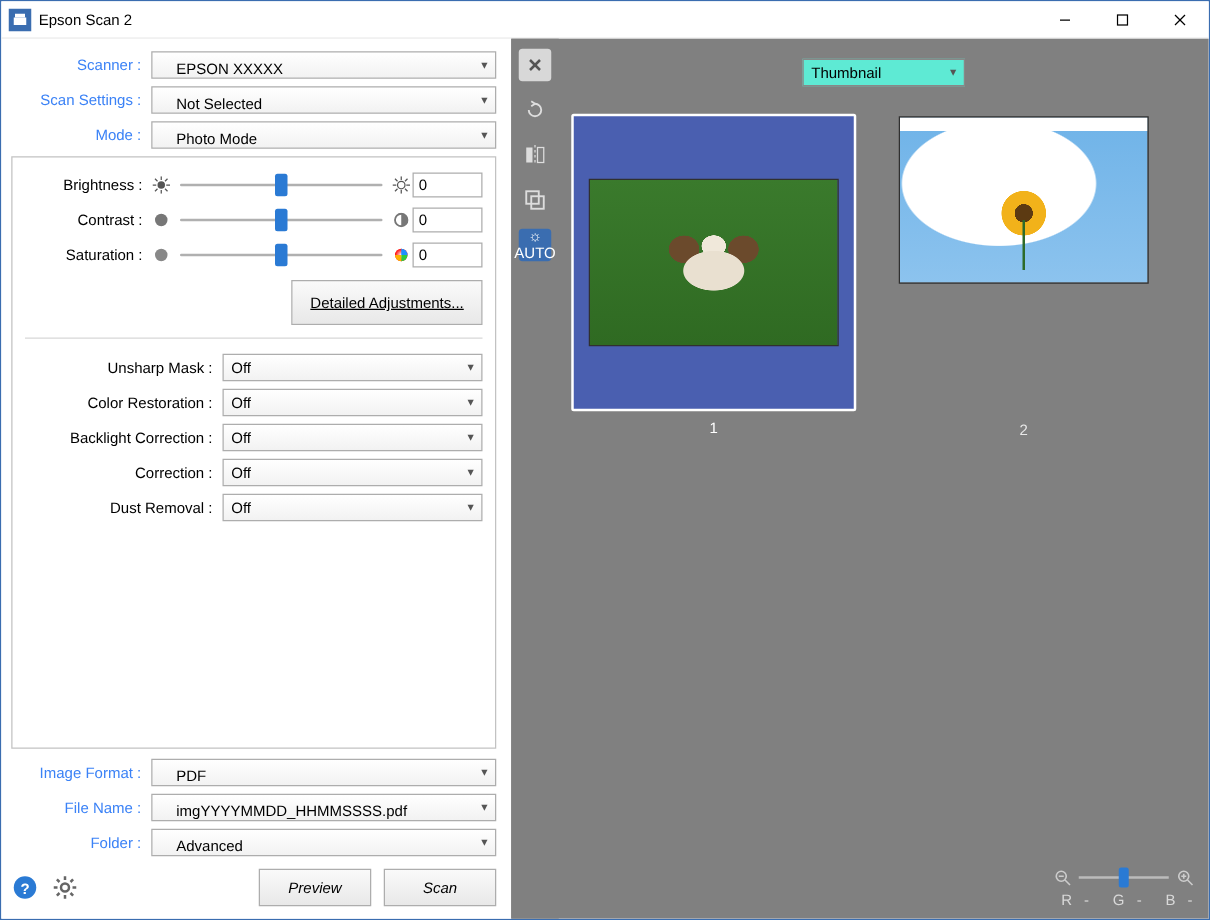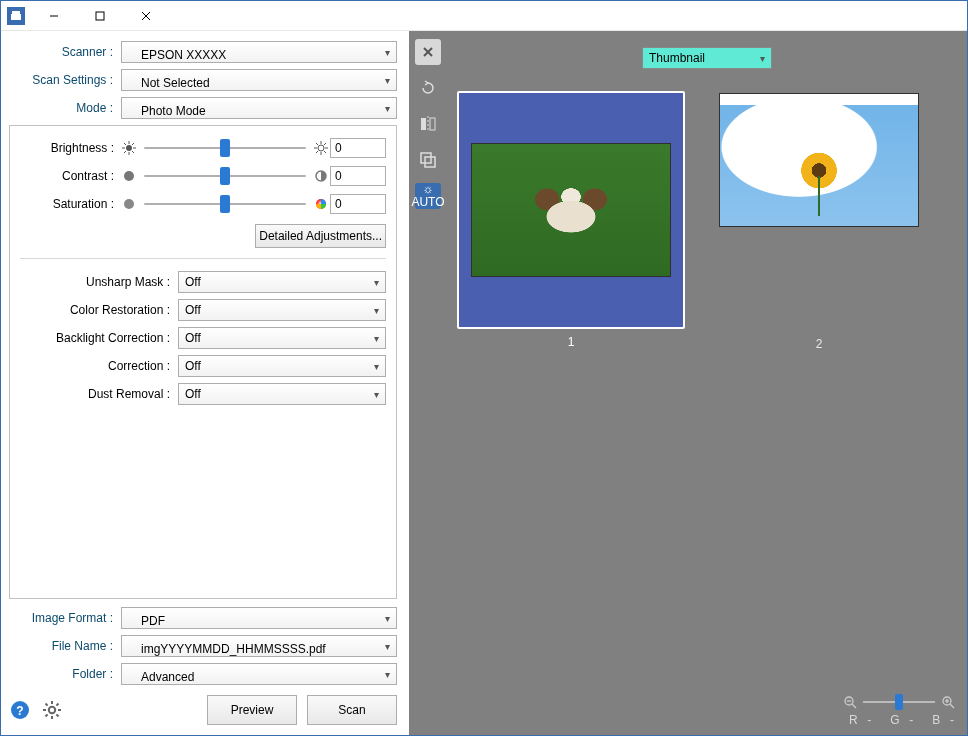--- a/index.html
+++ b/index.html
@@ -8,50 +8,50 @@
 .titlebar .app-icon { width: 18px; height: 18px; background: #3a6db0; display: flex; align-items: center; justify-content: center; margin-right: 6px; }
 .titlebar .app-icon svg { width: 12px; height: 12px; }
 .titlebar .title { flex: 1; font-size: 12px; }
 .titlebar .win-btn { width: 46px; height: 30px; display: flex; align-items: center; justify-content: center; color: #333; }
 
 .main { display: flex; height: calc(100% - 30px); }
 .left { width: 408px; padding: 10px 12px 10px 8px; display: flex; flex-direction: column; background: #fff; }
 .right { flex: 1; background: #808080; position: relative; display: flex; }
 
 .row { display: flex; align-items: center; margin-bottom: 6px; }
-.row .lbl { width: 112px; text-align: right; padding-right: 8px; color: #0c4a6e; }
+.row .lbl { width: 112px; text-align: right; padding-right: 8px; color: #3b82f6; }
 .row .sel { flex: 1; height: 22px; border: 1px solid #adadad; background: linear-gradient(#fff,#f2f2f2); display:flex; align-items:flex-end; padding:0 19px; position:relative; }
 .row .sel .chev { position:absolute; right:6px; top:50%; transform:translateY(-50%); font-size:10px; color:#555; }
 
 .tabs { display:flex; margin-top:8px; }
 .tab { padding: 5px 10px 4px; border: 1px solid #c2c2c2; border-bottom:none; background: #f0f0f0; margin-right:-1px; position:relative; top:1px; }
 .tab.active { background:#fff; z-index:2; border-bottom:1px solid #fff; }
 .tab-panel { border:1px solid #c2c2c2; background:#fff; padding:12px 10px 10px 10px; flex:1; overflow:auto; }
 
 .adj-row { display:flex; align-items:center; margin-bottom:8px; }
 .adj-row .albl { width:100px; text-align:right; padding-right:6px; }
 .adj-row .ic { width:18px; display:flex; justify-content:center; }
 .adj-row .slider { flex:1; margin:0 6px; position:relative; height:18px; }
 .adj-row .slider .track { position:absolute; left:0; right:0; top:50%; height:2px; background:#b0b0b0; transform:translateY(-50%); border-radius:1px;}
 .adj-row .slider .thumb { position:absolute; top:50%; transform:translate(-50%,-50%); width:10px; height:18px; background:#2a7ad4; border-radius:2px; }
 .adj-row .numbox { width:56px; height:20px; border:1px solid #adadad; padding:0 4px; display:flex; align-items:center; background:#fff; }
 
-.btn { height:24px; border:1px solid #adadad; background:linear-gradient(#fafafa,#e8e8e8); padding:0 3px; display:inline-flex; align-items:center; justify-content:center; }
+.btn { height:36px; border:1px solid #adadad; background:linear-gradient(#fafafa,#e8e8e8); padding:0 14px; display:inline-flex; align-items:center; justify-content:center;text-decoration:underline; }
 .detailed { float:right; margin-top:2px; margin-bottom:10px; }
 hr.sep { border:none; border-top:1px solid #d8d8d8; margin:0 0 12px 0; clear:both; }
 
 .opt-row { display:flex; align-items:center; margin-bottom:6px; }
 .opt-row .olbl { width:158px; text-align:right; padding-right:8px; }
 .opt-row .sel { flex:1; height:22px; border:1px solid #adadad; background:linear-gradient(#fff,#f2f2f2); display:flex; align-items:center; padding:0 6px; position:relative;text-align:right; }
 .opt-row .sel .chev { position:absolute; right:6px; top:50%; transform:translateY(-50%); font-size:10px; color:#555; }
 
 .bottom-block { margin-top:auto; padding-top:8px; }
 .action-row { display:flex; align-items:center; margin-top:10px; gap:10px; }
 .action-row .spacer { flex:1; }
-.big-btn { width:90px; height:30px; border:1px solid #adadad; background:linear-gradient(#fafafa,#e8e8e8); display:inline-flex; align-items:center; justify-content:center; }
+.big-btn { width:90px; height:30px; border:1px solid #adadad; background:linear-gradient(#fafafa,#e8e8e8); display:inline-flex; align-items:center; justify-content:center;font-style:italic; }
 .icon-btn { width:22px; height:22px; display:flex; align-items:center; justify-content:center; }
 
 
 .toolstrip { width:38px; background:#808080; padding-top:8px; display:flex; flex-direction:column; align-items:center; gap:10px; }
 .toolstrip .tbtn { width:26px; height:26px; display:flex; align-items:center; justify-content:center; color:#e8e8e8; border-radius:3px; }
 .toolstrip .tbtn.auto { background:#3a6db0; color:#fff; font-size:7px; flex-direction:column; }
 .toolstrip .tbtn.auto .sun { font-size:12px; line-height:1; }
 
 .preview-area { flex:1; position:relative; }
 .view-sel { position:absolute; top:16px; left:50%; transform:translateX(-50%); width:130px; height:22px; background:#5eead4; border:1px solid #888; display:flex; align-items:center; padding:0 6px; }
@@ -95,20 +95,21 @@
 </head>
 <body>
 
 <div class="titlebar">
   <div class="app-icon">
     <svg viewBox="0 0 12 12">
         <rect x="1" y="4" width="10" height="6" fill="#fff"></rect>
         <rect x="2" y="1" width="8" height="3" fill="#fff"></rect>
       </svg>
   </div>
+  <div class="title">Epson Scan 2</div>
   <div class="win-btn">
       <svg width="10" height="10">
         <line x1="1" y1="5" x2="9" y2="5" stroke="#000" stroke-width="1"></line>
       </svg>
     </div>
   <div class="win-btn">
       <svg width="10" height="10">
         <rect x="1" y="1" width="8" height="8" fill="none" stroke="#000" stroke-width="1"></rect>
       </svg>
     </div>

